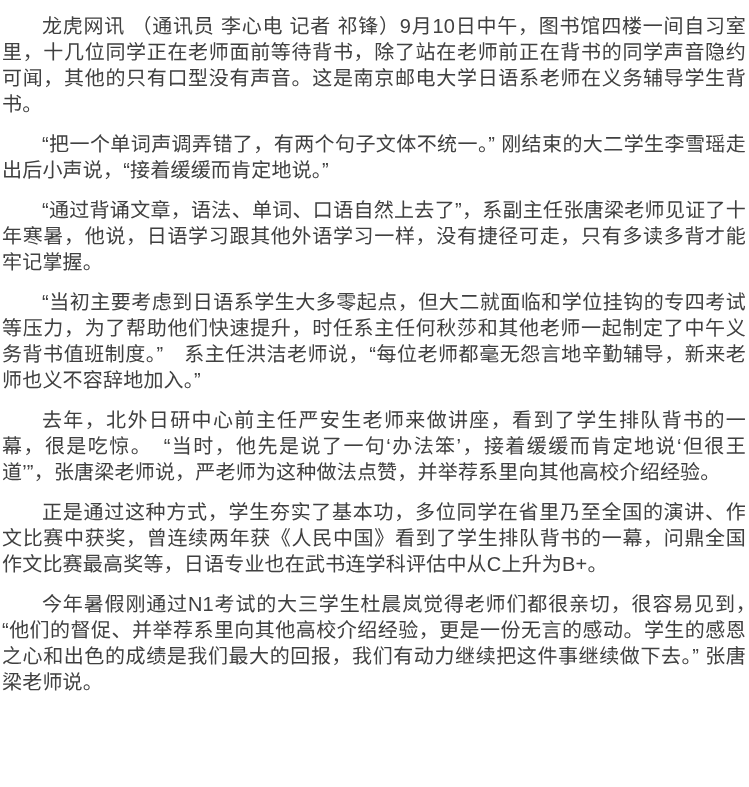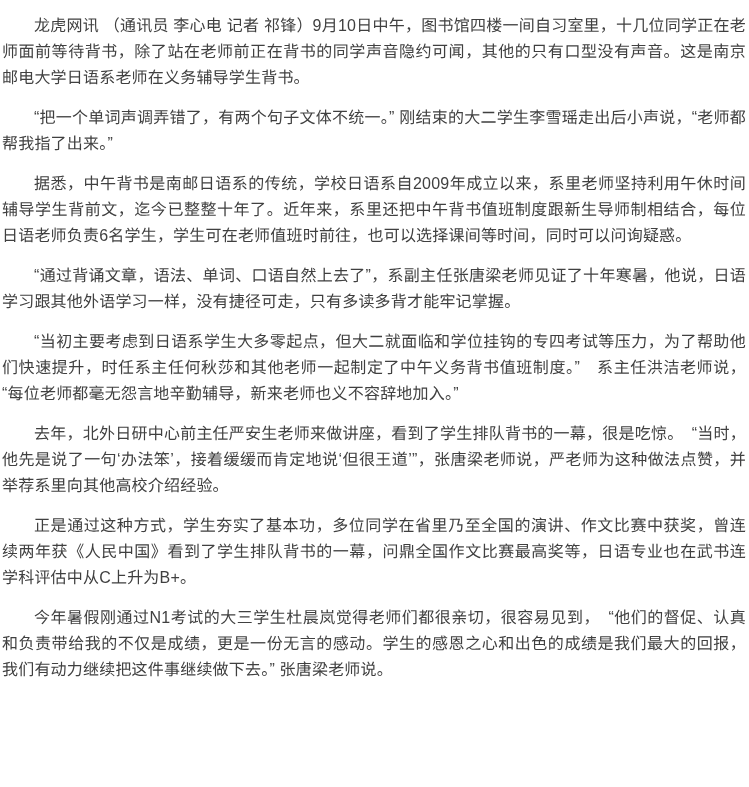--- a/index.html
+++ b/index.html
@@ -8,36 +8,35 @@
     background: #ffffff;
   }
   body {
     width: 749px;
     min-height: 787px;
     box-sizing: border-box;
     font-family: "Liberation Sans", sans-serif;
   }
   .article {
     padding: 13px 3px 6px 2px;
-    font-size: 16px;
+    font-size: 20px;
     line-height: 26px;
     letter-spacing: 0.2px;
   }
   .article p {
     margin: 0 0 14px 0;
     text-indent: 2em;
     text-align: justify;
     word-break: break-all;
   }
 </style>
 </head>
 <body style="color: rgb(64, 64, 64); background: rgb(255, 255, 255);">
 
 <div class="article">
   <p>龙虎网讯 （通讯员 李心电 记者 祁锋）9月10日中午，图书馆四楼一间自习室里，十几位同学正在老师面前等待背书，除了站在老师前正在背书的同学声音隐约可闻，其他的只有口型没有声音。这是南京邮电大学日语系老师在义务辅导学生背书。</p>
-  <p>“把一个单词声调弄错了，有两个句子文体不统一。” 刚结束的大二学生李雪瑶走出后小声说，“老师都帮我指了出来。”</p>
-  <p>据悉，中午背书是南邮日语系的传统，学校日语系自2009年成立以来，系里老师坚持利用午休时间辅导学生背前文，迄今已整整十年了。近年来，系里还把中午背书值班制度跟新生导师制相结合，每位日语老师负责6名学生，学生可在老师值班时前往，也可以选择课间等时间，同时可以问询疑惑。</p>
+  <p>“把一个单词声调弄错了，有两个句子文体不统一。” 刚结束的大二学生李雪瑶走出后小声说，“接着缓缓而肯定地说。”</p>
   <p>“通过背诵文章，语法、单词、口语自然上去了”，系副主任张唐梁老师见证了十年寒暑，他说，日语学习跟其他外语学习一样，没有捷径可走，只有多读多背才能牢记掌握。</p>
   <p>“当初主要考虑到日语系学生大多零起点，但大二就面临和学位挂钩的专四考试等压力，为了帮助他们快速提升，时任系主任何秋莎和其他老师一起制定了中午义务背书值班制度。”　系主任洪洁老师说，“每位老师都毫无怨言地辛勤辅导，新来老师也义不容辞地加入。”</p>
   <p>去年，北外日研中心前主任严安生老师来做讲座，看到了学生排队背书的一幕，很是吃惊。　“当时，他先是说了一句‘办法笨’，接着缓缓而肯定地说‘但很王道’”，张唐梁老师说，严老师为这种做法点赞，并举荐系里向其他高校介绍经验。</p>
   <p>正是通过这种方式，学生夯实了基本功，多位同学在省里乃至全国的演讲、作文比赛中获奖，曾连续两年获《人民中国》看到了学生排队背书的一幕，问鼎全国作文比赛最高奖等，日语专业也在武书连学科评估中从C上升为B+。</p>
-  <p>今年暑假刚通过N1考试的大三学生杜晨岚觉得老师们都很亲切，很容易见到，　“他们的督促、认真和负责带给我的不仅是成绩，更是一份无言的感动。学生的感恩之心和出色的成绩是我们最大的回报，我们有动力继续把这件事继续做下去。” 张唐梁老师说。</p>
+  <p>今年暑假刚通过N1考试的大三学生杜晨岚觉得老师们都很亲切，很容易见到，　“他们的督促、并举荐系里向其他高校介绍经验，更是一份无言的感动。学生的感恩之心和出色的成绩是我们最大的回报，我们有动力继续把这件事继续做下去。” 张唐梁老师说。</p>
 </div>
 
 </body></html>

